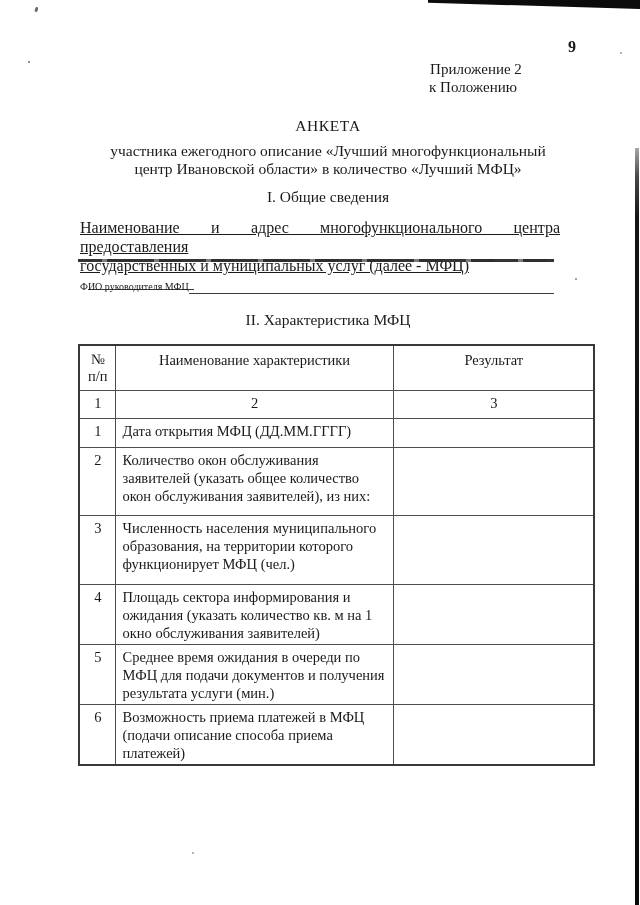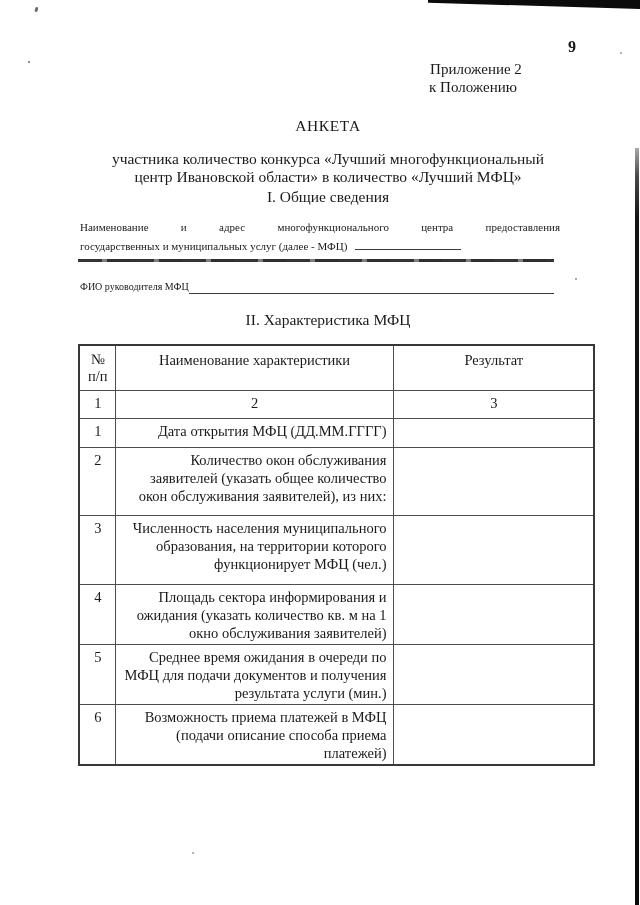--- a/index.html
+++ b/index.html
@@ -22,24 +22,24 @@
   
   .page-number{position:absolute;left:560px;top:38px;width:24px;
     font-size:16px;font-weight:bold;text-align:center;}
   .annex{position:absolute;left:380px;top:60px;width:196px;text-align:center;
     font-size:15px;line-height:18px;}
   .annex div{padding-right:4px;}
   .annex .l2{padding-right:10px;}
   
   .title-block{position:absolute;left:80px;top:117px;width:496px;text-align:center;
     font-size:15.5px;line-height:18px;}
-  .title-block .main{letter-spacing:0.6px;margin-bottom:15px;}
+  .title-block .main{letter-spacing:0.6px;margin-bottom:7px;}
   
   .sec1-heading{position:absolute;left:80px;top:188px;width:496px;text-align:center;font-size:15.5px;}
-  .paragraph{position:absolute;left:80px;top:218px;width:480px;font-size:11px;line-height:19px;}
+  .paragraph{position:absolute;left:80px;top:218px;width:480px;font-size:16px;line-height:19px;text-decoration:underline;}
   .paragraph .jline{text-align:justify;text-align-last:justify;}
   .blank-inline{display:inline-block;width:106px;height:1px;
     border-bottom:1.6px solid #3a3a3a;vertical-align:baseline;margin-left:8px;}
   .long-rule{position:absolute;left:78px;top:259px;width:476px;height:2.6px;
     background:repeating-linear-gradient(90deg,#343434 0 24px,#7d7d7d 24px 29px,#2e2e2e 29px 52px);}
   .fio-line{position:absolute;left:80px;top:277px;width:474px;display:flex;
     font-size:10px;line-height:19px;}
   .fio-line .fill{flex:1;border-bottom:1.6px solid #3c3c3c;margin-bottom:2px;}
   
   .sec2-heading{position:absolute;left:80px;top:311px;width:496px;text-align:center;font-size:15.5px;}
@@ -48,21 +48,21 @@
     border-collapse:collapse;table-layout:fixed;font-size:14.5px;line-height:18px;}
   table.char-table col.c1{width:36px;}
   table.char-table col.c2{width:278px;}
   table.char-table col.c3{width:201px;}
   table.char-table th,table.char-table td{
     border:1px solid #4d4d4d;vertical-align:top;padding:3px 6px 2px 7px;font-weight:normal;}
   table.char-table{border:2px solid #383838;}
   table.char-table th{text-align:center;padding-top:5px;}
   th.numhead{white-space:pre-line;line-height:17px;padding-top:4px;}
   td.num{text-align:center;padding-left:2px;padding-right:2px;}
-  td.name{text-align:right;}
+  td.name{text-align:left;}
   td.name.just{text-align:justify;}
   tr.h45{height:45px;} tr.h28{height:28px;} tr.h29{height:29px;}
   tr.h68{height:68px;} tr.h69{height:69px;} tr.h60{height:60px;}
   tr.h55{height:55px;} tr.h58{height:58px;}
   tr.colnums td{text-align:center;padding-top:3px;}
 </style>
 </head>
 <body>
 
 <div class="wedge-top-right"></div>
@@ -74,21 +74,21 @@
 <div class="speck s5"></div>
 
 <div class="page-number">9</div>
 <div class="annex">
   <div class="l1">Приложение 2</div>
   <div class="l2">к Положению</div>
 </div>
 
 <div class="title-block">
   <div class="main">АНКЕТА</div>
-  <div>участника количество конкурса «Лучший многофункциональный</div>
+  <div>участника ежегодного описание «Лучший многофункциональный</div>
   <div>центр Ивановской области» в количество «Лучший МФЦ»</div>
 </div>
 
 <div class="sec1-heading">I. Общие сведения</div>
 
 <div class="paragraph">
   <div class="jline">Наименование и адрес многофункционального центра предоставления</div>
   <div><span>государственных и муниципальных услуг (далее - МФЦ)</span><span class="blank-inline"></span></div>
 </div>
 <div class="long-rule"></div>

